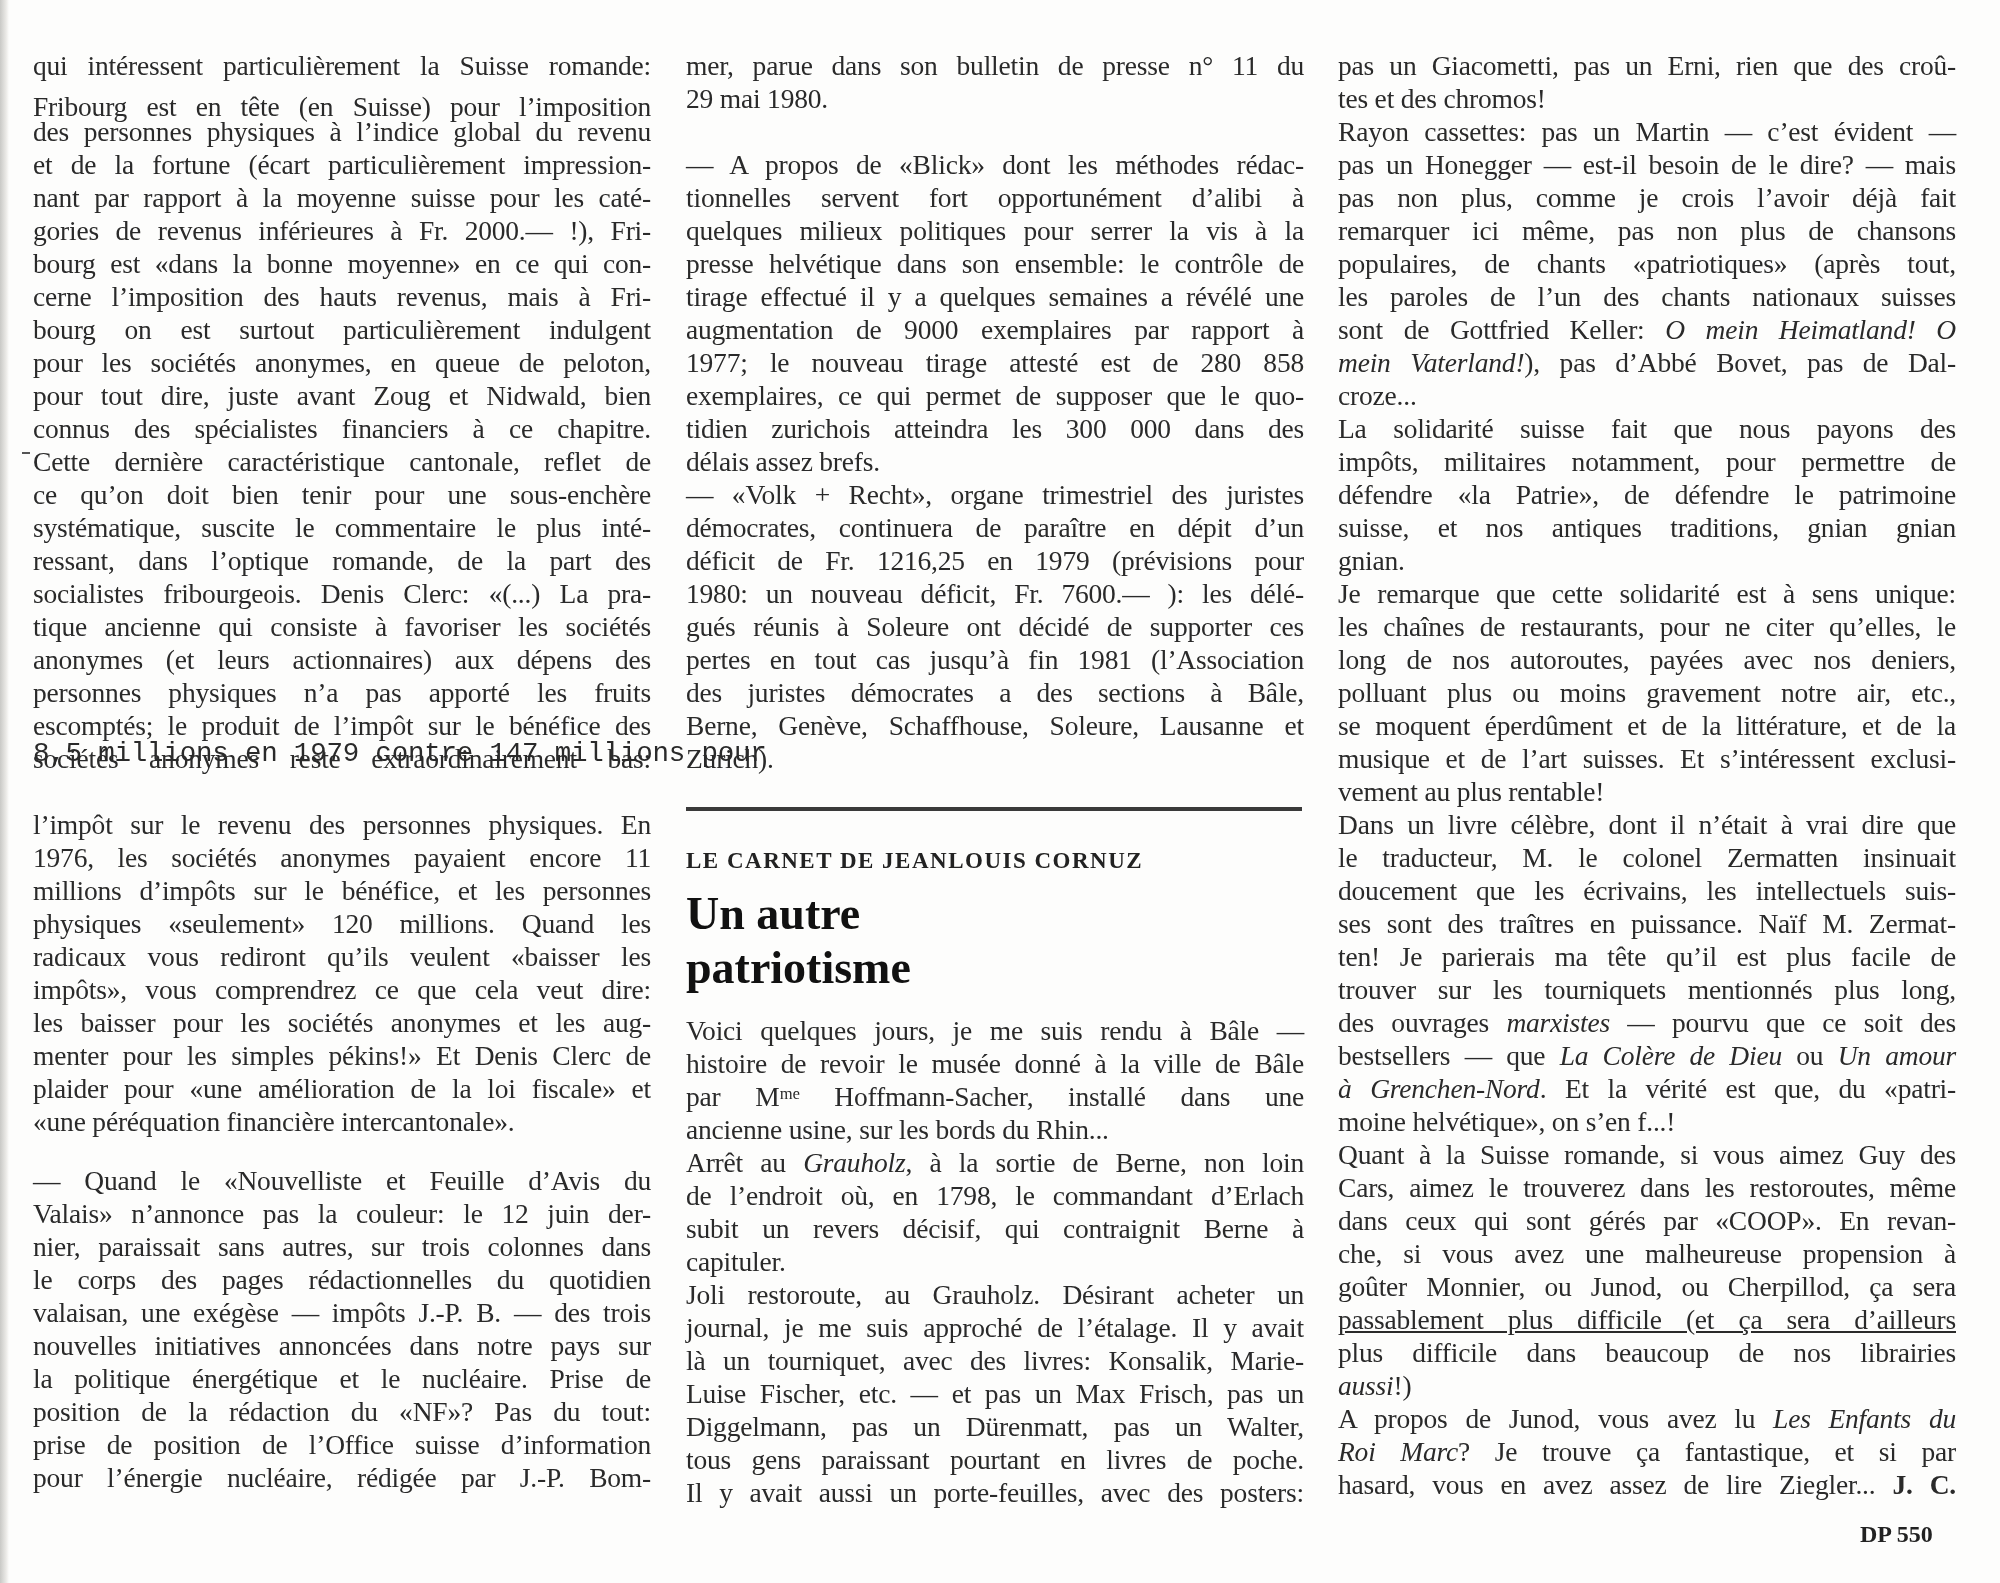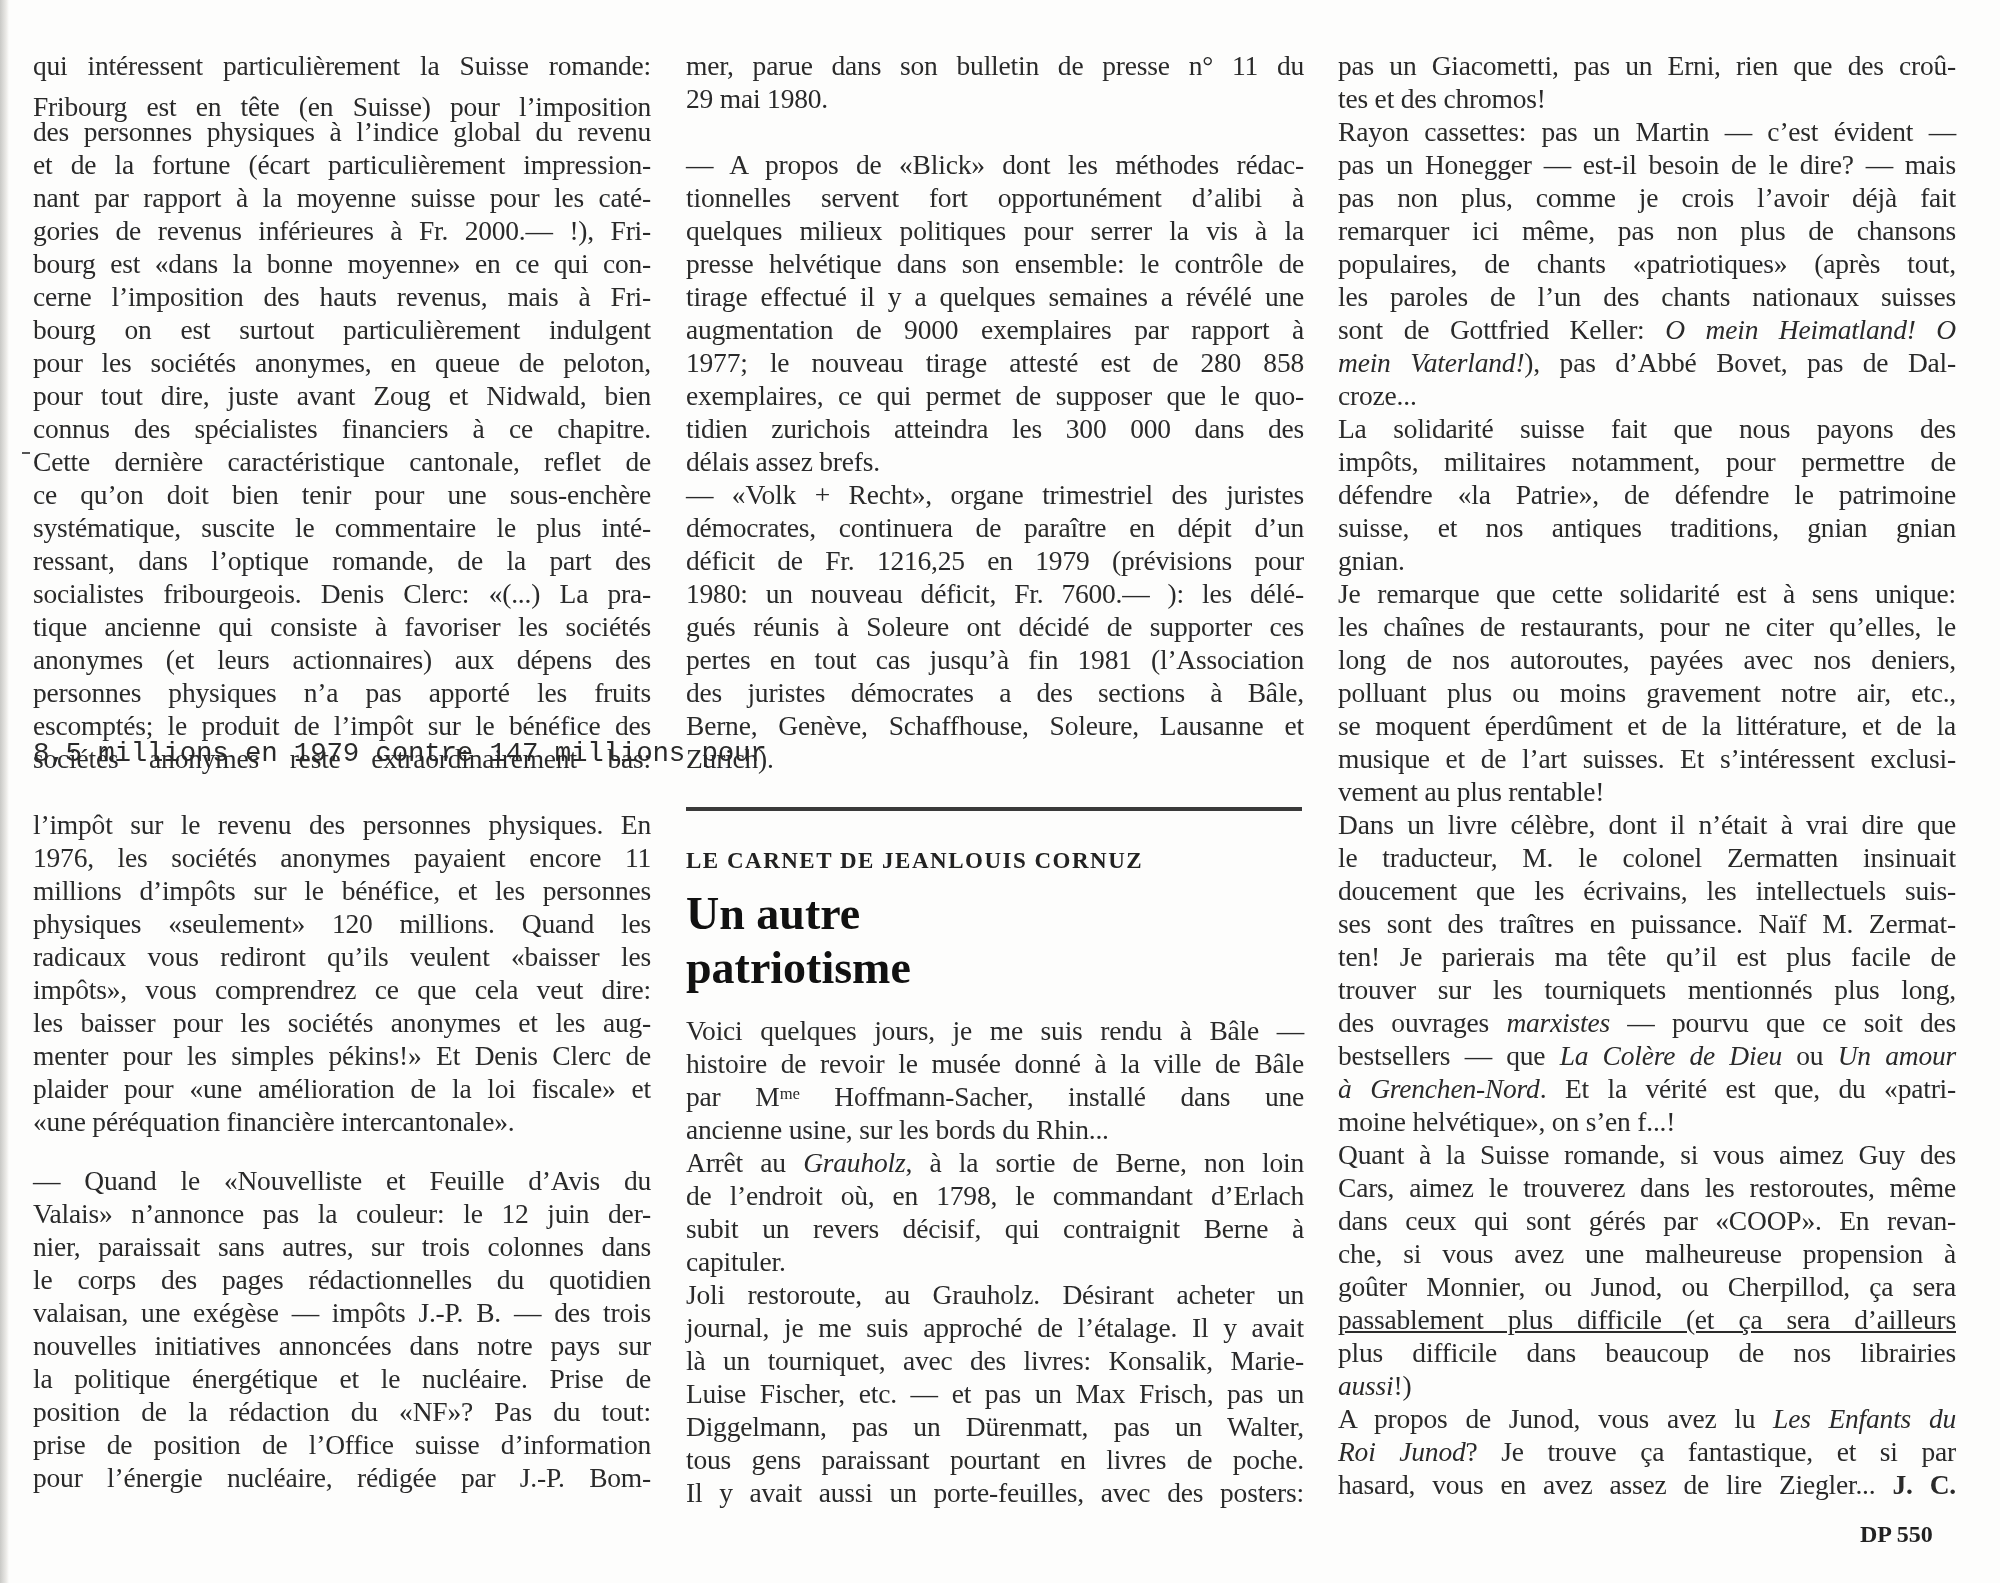--- a/index.html
+++ b/index.html
@@ -186,17 +186,17 @@
     <div class="line last" style="top: 1105px;"><span>moine helvétique», on s’en f...!</span></div>
     <div class="line" style="top: 1138px;"><span>Quant à la Suisse romande, si vous aimez Guy des</span></div>
     <div class="line" style="top: 1171px;"><span>Cars, aimez le trouverez dans les restoroutes, même</span></div>
     <div class="line" style="top: 1204px;"><span>dans ceux qui sont gérés par «COOP». En revan-</span></div>
     <div class="line" style="top: 1237px;"><span>che, si vous avez une malheureuse propension à</span></div>
     <div class="line" style="top: 1270px;"><span>goûter Monnier, ou Junod, ou Cherpillod, ça sera</span></div>
     <div class="line" style="top: 1303px; text-decoration: underline;"><span>passablement plus difficile (et ça sera d’ailleurs</span></div>
     <div class="line" style="top: 1336px;"><span>plus difficile dans beaucoup de nos librairies</span></div>
     <div class="line last" style="top: 1369px;"><i>aussi</i><span>!)</span></div>
     <div class="line" style="top: 1402px;"><span>A propos de Junod, vous avez lu </span><i>Les Enfants du</i></div>
-    <div class="line" style="top: 1435px;"><i>Roi Junod</i><span>? Je trouve ça fantastique, et si par</span></div>
+    <div class="line" style="top: 1435px;"><i>Roi Marc</i><span>? Je trouve ça fantastique, et si par</span></div>
     <div class="line" style="top: 1468px; text-align-last: justify;"><span>hasard, vous en avez assez de lire Ziegler...     </span><span class="signature">J. C.</span></div>
   </div>
 
 <div class="folio">DP 550</div>
 
 </body></html>

